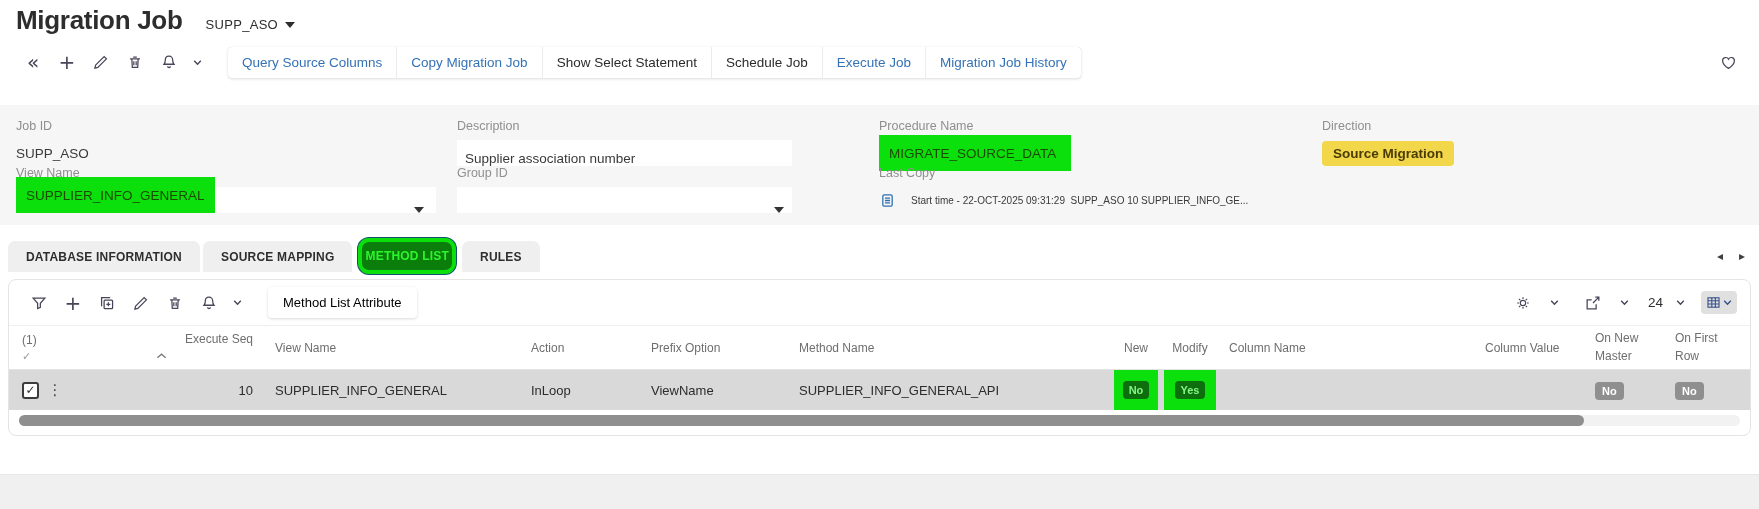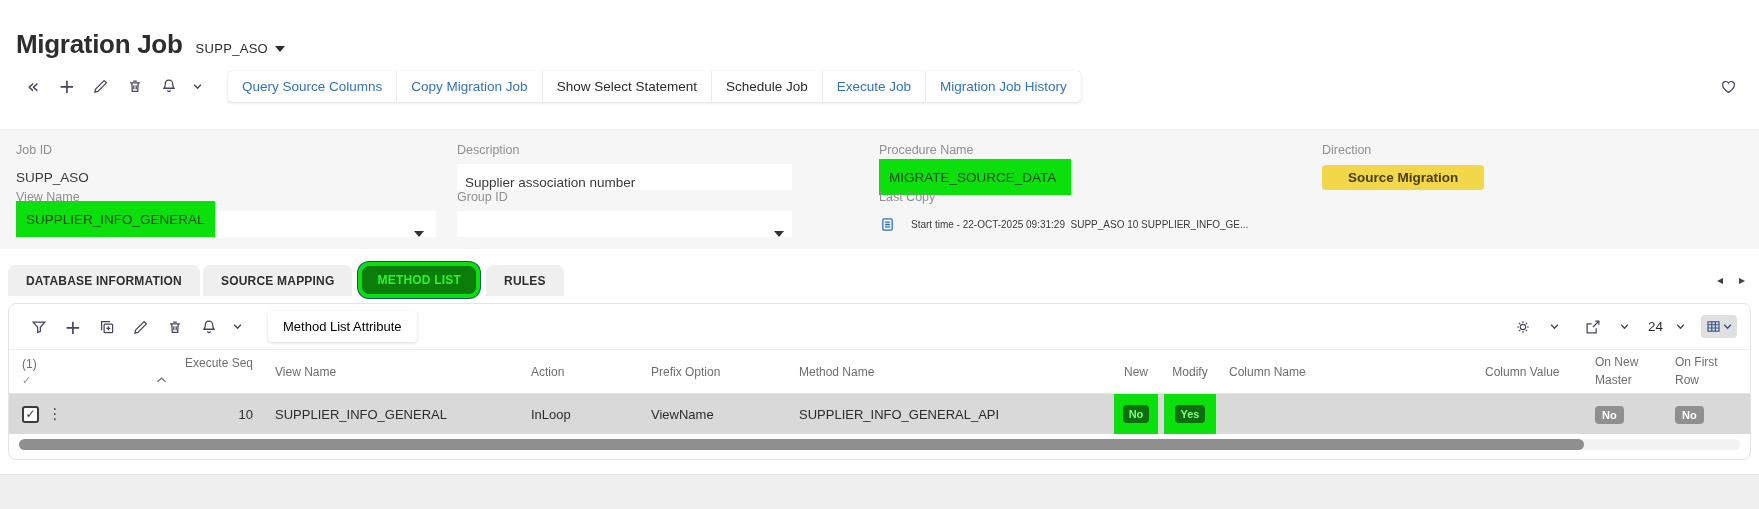--- a/index.html
+++ b/index.html
@@ -4,21 +4,21 @@
 <style>
   * { margin:0; padding:0; box-sizing:border-box; }
   html,body { width:1759px; height:509px; }
   body {
     font-family:"Liberation Sans", sans-serif;
     background:#ffffff; color:#2f2f2f; position:relative; overflow:hidden;
   }
   .glyph { font-family:"DejaVu Sans", sans-serif; }
 
   
-  .page-header { display:flex; align-items:baseline; gap:13px; padding:29px 0 0 16px; }
+  .page-header { display:flex; align-items:baseline; gap:23px; padding:5px 0 0 16px; }
   .page-title { font-size:26px; font-weight:700; color:#2d2d2d; letter-spacing:-.3px; }
   .entity-selector { display:flex; align-items:center; gap:7px; cursor:pointer; }
   .entity-name { font-size:13px; color:#2d2d2d; letter-spacing:.3px; }
   .caret-solid { width:0; height:0; border-left:5px solid transparent; border-right:5px solid transparent; border-top:6px solid #2d2d2d; }
 
   
   .cmd-bar { display:flex; align-items:center; margin:9px 14px 0 16px; height:34px; }
   .icon-btn { width:34px; height:30px; display:flex; align-items:center; justify-content:center; color:#4a4458; cursor:pointer; }
   .icon-btn svg { stroke:#4a4458; }
   .big-glyph { font-size:20px; line-height:1; color:#4a4458; font-weight:400; }
@@ -30,30 +30,30 @@
   .cmd-btn.plain { color:#2b2b2b; }
   .heart-btn { margin-left:auto; }
 
   
   .form-panel { margin-top:26px; background:#f6f6f6; padding:14px 16px 12px; display:grid; grid-template-columns:441px 422px 443px 1fr; }
   .field-label { font-size:12.5px; color:#8f8f8f; margin-bottom:7px; }
   .field-value { font-size:13.5px; color:#3a3a3a; height:26px; display:flex; align-items:center; }
   .input-box { background:#fff; height:26px; display:flex; align-items:flex-end; padding:0 8px; }
   .input-box .caret-solid { margin-left:auto; border-top-color:#333; }
   .hl { background:#0ce00c; color:#1c4a00; height:36px; display:inline-flex; align-items:center; padding:0 10px; min-width:192px; }
-  .badge-yellow { background:#f2d74a; color:#4a3c05; font-weight:700; font-size:13.5px; padding:5px 26px; border-radius:4px;text-align:center; }
+  .badge-yellow { background:#f2d74a; color:#4a3c05; font-weight:700; font-size:13.5px; padding:5px 11px; border-radius:4px;text-align:center; }
   .doc-icon { margin-right:8px; display:inline-flex; }
   .w-desc { width:335px; }
   .w-view { width:420px; }
   .w-note { width:258px; }
 
   
   .tabs-row { display:flex; align-items:center; margin:15px 14px 0 8px; height:32px; gap:3px; }
   .tab { background:#efefef; border-radius:7px 7px 0 0; padding:9px 18px 8px; font-size:12px; font-weight:700; color:#2e2e2e; letter-spacing:.2px; cursor:pointer; white-space:nowrap; }
-  .tab.active { background:#0a7d0a; color:#2df52d; border-radius:7px; padding:7px 15px; margin:0 7px; box-shadow:0 0 0 4px #0ce00c, 0 0 0 5px #14506e; }
+  .tab.active { background:#0a7d0a; color:#2df52d; border-radius:7px; padding:7px 3px; margin:0 7px; box-shadow:0 0 0 4px #0ce00c, 0 0 0 5px #14506e; }
   .tab-arrows { margin-left:auto; display:flex; gap:16px; color:#3f3f3f; font-size:12px; }
   .tab-arrows span { cursor:pointer; }
 
   
   .grid-card { margin:7px 8px 0; border:1px solid #e4e4e4; border-radius:8px; background:#fff; }
   .grid-toolbar { display:flex; align-items:center; height:45px; padding:0 13px; }
   .attr-btn { margin-left:14px; color:#000000; font-size:13px; background:#fff; border:none; border-radius:4px; box-shadow:0 1px 3px rgba(0,0,0,.15); padding:8px 15px; cursor:pointer; }
   .toolbar-right { margin-left:auto; display:flex; align-items:center; gap:4px; }
   .page-size { font-size:13.5px; color:#2f2f2f; padding:0 2px; }
   .grid-view-btn { background:#e0e0e0; border-radius:4px; display:flex; align-items:center; padding:3px 4px; }

